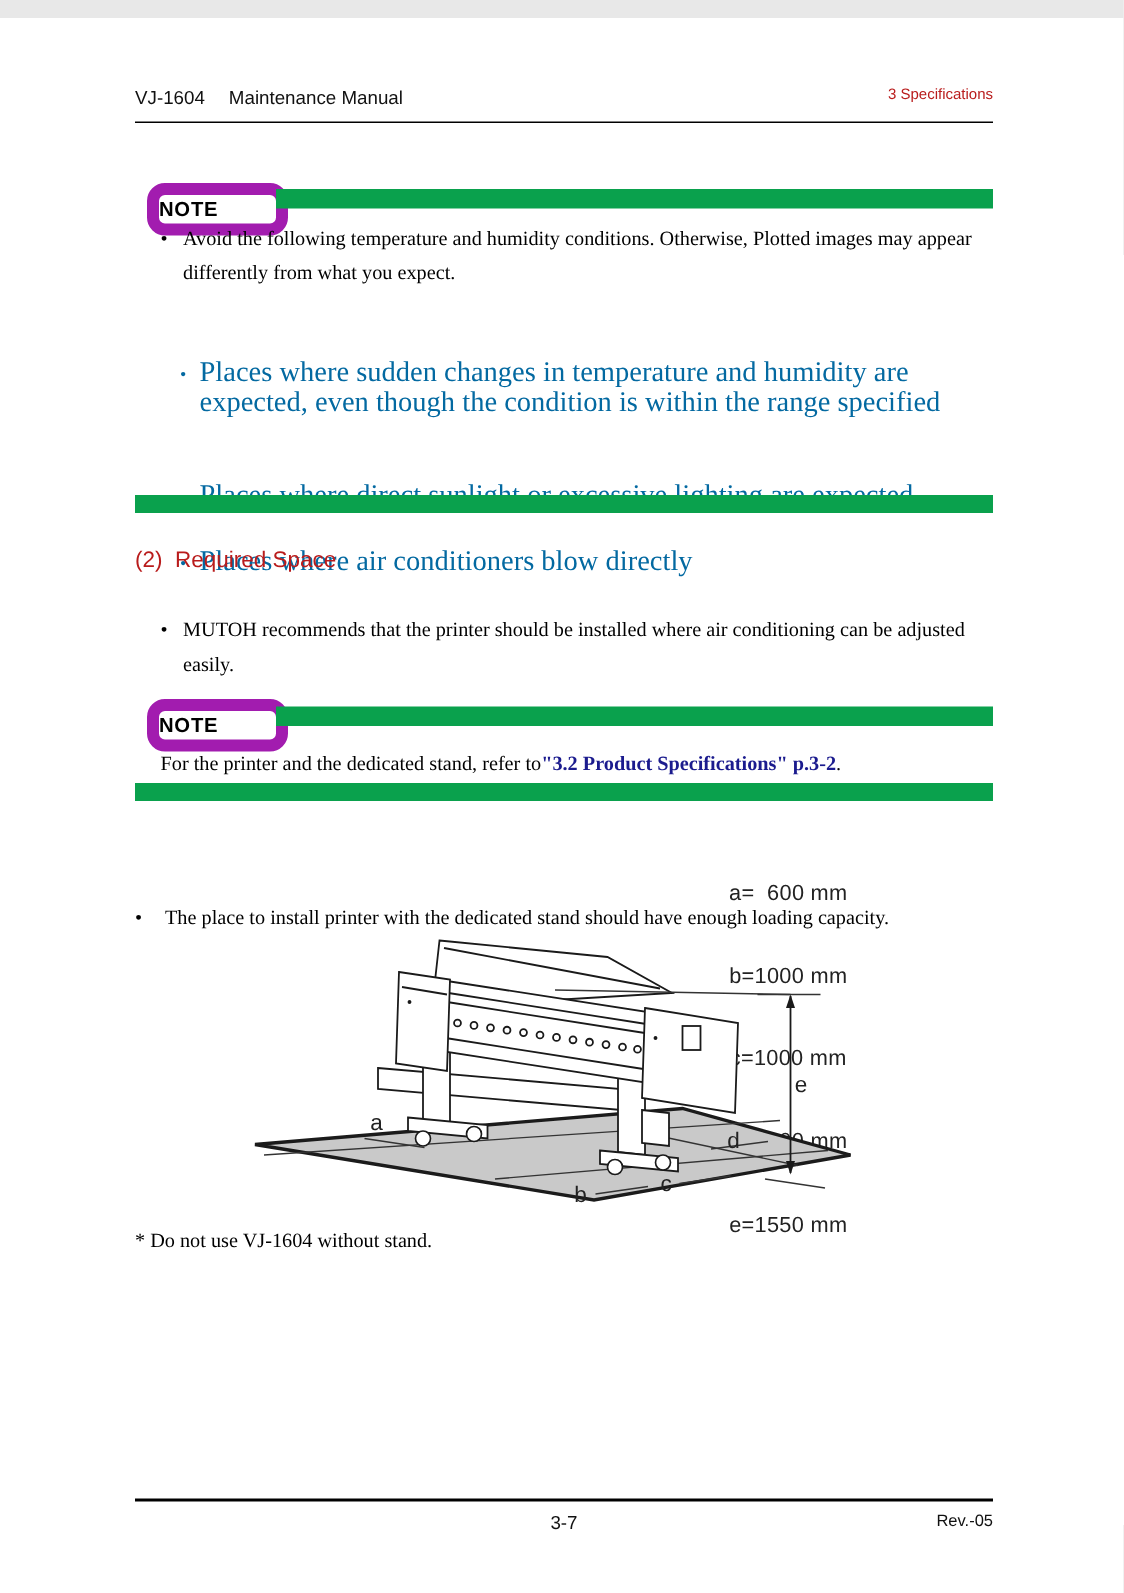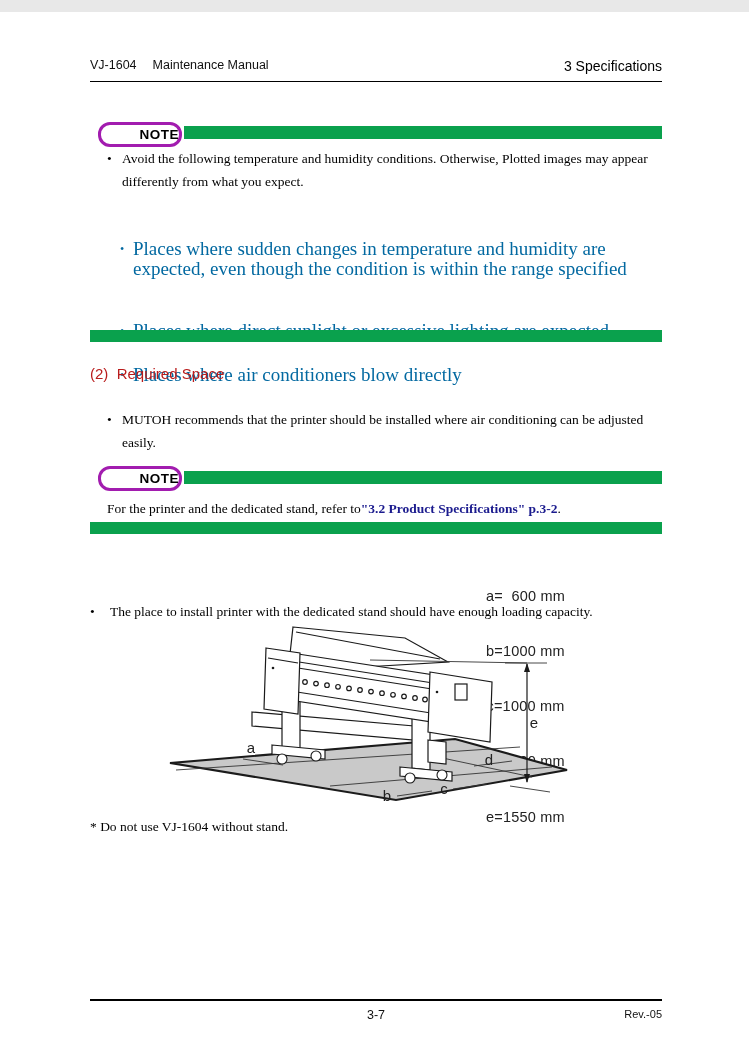--- a/index.html
+++ b/index.html
@@ -10,30 +10,30 @@
     position:relative;width:749px;height:1062px;background:#ffffff;
     margin:12px auto;overflow:hidden;color:#000;
     font-family:"Liberation Serif",serif;
   }
   .abs{position:absolute;}
   .sans{font-family:"Liberation Sans",sans-serif;}
 
   
   .hdr-left{left:90px;top:46px;font-size:12.5px;color:#111;}
   .hdr-left .title2{margin-left:16px;}
-  .hdr-right{top:46px;right:87px;font-size:14px;color:#000000;}
+  .hdr-right{top:46px;right:87px;font-size:10px;color:#b91c1c;}
   .hdr-rule{left:90px;top:69px;width:572px;height:1px;background:#000;}
   .ftr-rule{left:90px;top:987px;width:572px;height:2px;background:#000;}
   .ftr-page{left:90px;top:996px;width:572px;text-align:center;font-size:12.5px;color:#111;}
   .ftr-rev{right:87px;top:996px;font-size:11px;color:#111;}
 
   
   .note-pill{
-    width:78px;height:19px;border:3px solid #a21caf;border-radius:12px;
-    display:flex;align-items:center;justify-content:flex-end;
+    width:78px;height:19px;border:8px solid #a21caf;border-radius:12px;
+    display:flex;align-items:center;justify-content:flex-start;
     font-family:"Liberation Sans",sans-serif;font-weight:bold;font-size:13.5px;
     letter-spacing:.5px;color:#000;background:#fff;
   }
   .gbar{background:var(--green);}
 
   
   .body-txt{font-size:13.5px;line-height:23px;color:#000;}
   .sub-txt{font-size:19px;line-height:20px;color:#0369a1;}
   .bullet{position:relative;}
   .bullet.l1::before{content:"\2022";position:absolute;left:-15px;top:0;}

